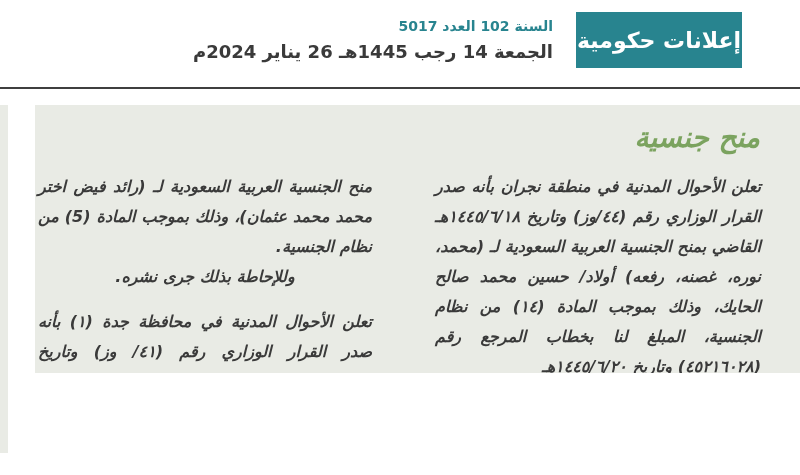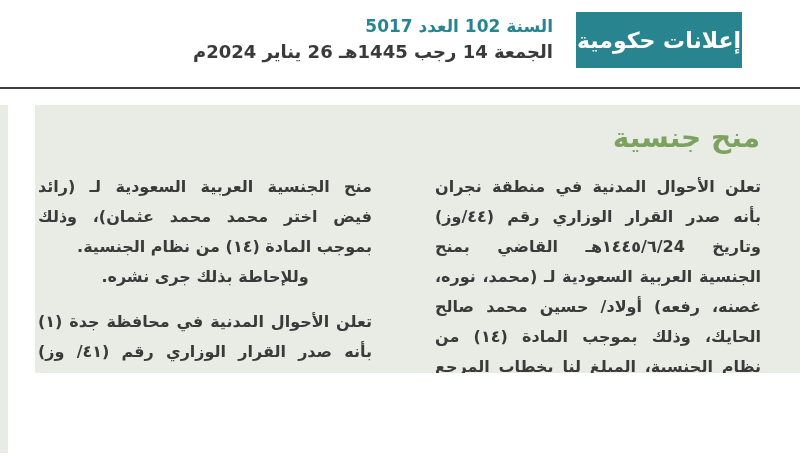--- a/index.html
+++ b/index.html
@@ -17,29 +17,29 @@
   
   .badge{
     position:absolute;top:12px;right:58px;width:166px;height:56px;
     background:var(--teal);color:#ffffff;font-weight:bold;font-size:22px;
     display:flex;align-items:center;justify-content:center;direction:rtl;
   }
   .issue-info{
     position:absolute;top:15px;right:247px;direction:rtl;text-align:right;
     white-space:nowrap;
   }
-  .issue-line{color:var(--teal);font-weight:bold;font-size:17px;line-height:22px;}
+  .issue-line{color:var(--teal);font-weight:bold;font-size:14px;line-height:22px;}
   .date-line{color:var(--text);font-weight:bold;font-size:18px;line-height:26px;margin-top:2px;}
   .divider{position:absolute;top:87px;left:0;width:800px;height:2px;background:var(--divider);}
 
   
   .edge-strip{position:absolute;left:0;top:105px;width:8px;height:348px;background:var(--panel_bg);}
   .panel{
     position:absolute;left:35px;top:105px;width:765px;height:268px;
-    background:var(--panel_bg);overflow:hidden;
+    background:var(--panel_bg);overflow:hidden;font-style:italic;
   }
   .title{
     position:absolute;top:16px;right:40px;direction:rtl;
     color:var(--green);font-size:28px;font-weight:bold;line-height:34px;
   }
   .col{
     position:absolute;top:67px;direction:rtl;color:var(--text);
     font-size:16px;font-weight:bold;line-height:30px;
     text-align:justify;
   }
@@ -65,27 +65,27 @@
     <div class="divider"></div>
   </header>
 
   <div class="edge-strip"></div>
 
   <main class="panel">
     <h1 class="title">منح جنسية</h1>
 
     <section class="col col-right">
         <div class="announcement">
-          <p class="body">تعلن الأحوال المدنية في منطقة نجران بأنه صدر القرار الوزاري رقم (٤٤/وز) وتاريخ ١٤٤٥/٦/24هـ القاضي بمنح الجنسية العربية السعودية لـ (محمد، نوره، غصنه، رفعه) أولاد/ حسين محمد صالح الحايك، وذلك بموجب المادة (١٤) من نظام الجنسية، المبلغ لنا بخطاب المرجع رقم (٤٥٢١٦٠٢٨) وتاريخ ١٤٤٥/٦/٢٠هـ</p>
+          <p class="body">تعلن الأحوال المدنية في منطقة نجران بأنه صدر القرار الوزاري رقم (٤٤/وز) وتاريخ ١٤٤٥/٦/١٨هـ القاضي بمنح الجنسية العربية السعودية لـ (محمد، نوره، غصنه، رفعه) أولاد/ حسين محمد صالح الحايك، وذلك بموجب المادة (١٤) من نظام الجنسية، المبلغ لنا بخطاب المرجع رقم (٤٥٢١٦٠٢٨) وتاريخ ١٤٤٥/٦/٢٠هـ</p>
           <p class="footer-line">وللإحاطة بذلك جرى نشره.</p>
         </div>
       </section>
     <section class="col col-left">
         <div class="announcement">
-          <p class="body">منح الجنسية العربية السعودية لـ (رائد فيض اختر محمد محمد عثمان)، وذلك بموجب المادة (١٤) من نظام الجنسية.</p>
+          <p class="body">منح الجنسية العربية السعودية لـ (رائد فيض اختر محمد محمد عثمان)، وذلك بموجب المادة (5) من نظام الجنسية.</p>
           <p class="footer-line">وللإحاطة بذلك جرى نشره.</p>
         </div>
         <div class="announcement">
           <p class="body">تعلن الأحوال المدنية في محافظة جدة (١) بأنه صدر القرار الوزاري رقم (٤١/ وز) وتاريخ ١٤٤٥/٥/١٩هـ القاضي بمنح الجنسية العربية السعودية لـ (بندر – فهد – ساره) أولاد (سيد عبدالحميد محمد مرزوق) وذلك بموجب المادة (١٤) من نظام الجنسية.</p>
         </div>
       </section>
   </main>
 
 </div>
 

